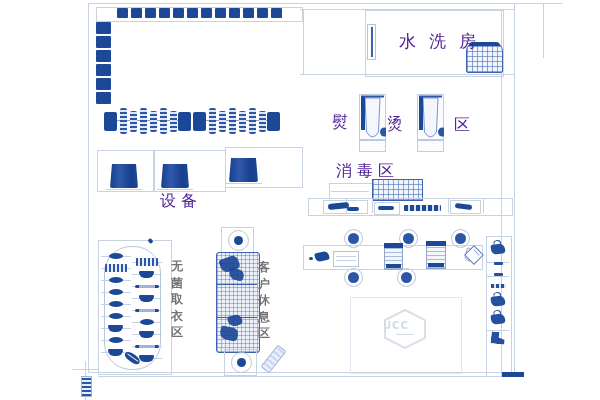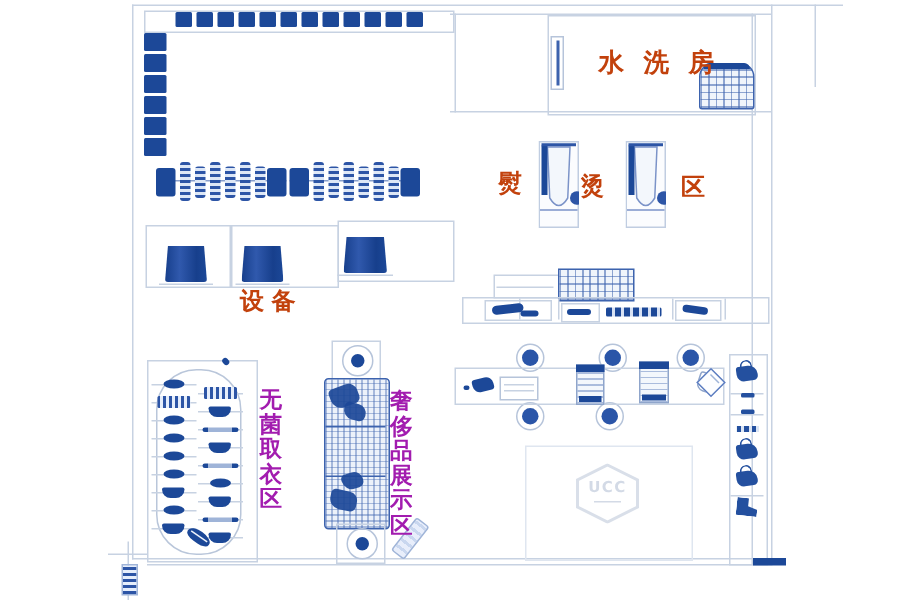--- a/index.html
+++ b/index.html
@@ -3,23 +3,23 @@
 <meta charset="utf-8">
 <style>
   html,body{margin:0;padding:0;background:#fff}
   .plan{position:relative;width:600px;height:400px;background:#fff;overflow:hidden;
         font-family:"DejaVu Sans","Liberation Sans",sans-serif}
   .abs{position:absolute}
   .ln{position:absolute;background:#c7d2e2}
   .lnm{position:absolute;background:#8aa0cc}
   .outline{position:absolute;border:1px solid #c7d2e2;background:transparent}
   .outlineb{position:absolute;border:1px solid #3d63ae;background:transparent}
-  .lbl{position:absolute;color:#c2410c;font-weight:bold;white-space:nowrap}
-  .vlbl{position:absolute;color:#a21caf;font-weight:bold;width:17px;line-height:16.5px;
-        word-break:break-all;text-align:right;font-size:15px}
+  .lbl{position:absolute;color:#4c1d95;font-weight:normal;white-space:nowrap}
+  .vlbl{position:absolute;color:#737373;font-weight:bold;width:17px;line-height:16.5px;
+        word-break:break-all;text-align:left;font-size:12px}
   .dbox{background:#1c4898;border-radius:1px}
   .row{display:flex;gap:3px;align-items:flex-start}
   .col{display:flex;flex-direction:column;gap:2px}
   #topBoxes .dbox{width:11px;height:10px}
   #leftBoxes .dbox{width:15px;height:12px}
   .railcap{position:absolute;width:13px;height:19px;background:#1c4898;border-radius:2px}
   .hangers{position:absolute;display:flex;gap:3px;align-items:center}
   .hanger{width:7px;height:26px;border-radius:2px;
           background:repeating-linear-gradient(0deg,#2d55a6 0 2px,#dde7f6 2px 4px)}
   .hanger:nth-child(even){height:21px}
@@ -78,21 +78,21 @@
   .ditem-bag{width:14px;height:10px;background:#24509f;border-radius:2px 6px 3px 5px;
         transform:rotate(-8deg);position:relative}
   .ditem-bag::after{content:"";position:absolute;left:3px;top:-4px;width:6px;height:5px;
         border:1.5px solid #24509f;border-bottom:none;border-radius:5px 5px 0 0}
   .ditem-tick{width:9px;height:3px;background:#24509f;border-radius:1px}
   .ditem-bar{width:15px;height:4px;background:repeating-linear-gradient(90deg,#24509f 0 3px,#dce6f5 3px 5px)}
   .ditem-boot{width:14px;height:12px;background:#24509f;transform:rotate(6deg);
         clip-path:polygon(0 0,55% 0,55% 45%,100% 60%,100% 100%,0 100%)}
   .dim{position:absolute;width:9px;height:19px;border:1px solid #9fb4d8;
         background:repeating-linear-gradient(0deg,#2d55a6 0 2px,#e6eefb 2px 4px)}
-  .logo-text{position:absolute;color:#d3dae6;font-weight:bold;text-align:center;letter-spacing:1px}
+  .logo-text{position:absolute;color:#d3dae6;font-weight:bold;text-align:left;letter-spacing:1px}
 </style>
 </head>
 <body>
 
 <div class="plan">
 
   <div class="ln" style="left:88px;top:3px;width:474px;height:1px"></div>
   <div class="ln" style="left:300px;top:9px;width:214px;height:1px"></div>
   <div class="ln" style="left:88px;top:3px;width:1px;height:370px"></div>
   <div class="ln" style="left:501px;top:9px;width:1px;height:367px"></div>
@@ -179,20 +179,21 @@
     <path d="M6 4 H21 L19.5 38 Q13.5 48 7.5 38 Z" fill="#f3f7fc" stroke="#7b93c8"></path>
     <rect x="2" y="3" width="4" height="33" fill="#1c4898"></rect>
     <rect x="2" y="1.5" width="23" height="2" fill="#2d55a6"></rect>
     <line x1="1" y1="46" x2="26" y2="46" stroke="#7b93c8"></line>
     <circle cx="25.5" cy="38" r="4.5" fill="#2d55a6"></circle>
   </svg>
   <div class="lbl" style="left:332px;top:112px;font-size:16px">熨</div>
   <div class="lbl" style="left:387px;top:114px;font-size:16px">烫</div>
   <div class="lbl" style="left:454px;top:115px;font-size:16px">区</div>
 
+  <div class="lbl" style="left:336px;top:161px;font-size:16px;letter-spacing:5px">消毒区</div>
   <div class="outline" style="left:329px;top:183px;width:42px;height:14px"></div>
   <div class="ln" style="left:331px;top:191px;width:38px;height:1px"></div>
   <div class="outlineb grid" style="left:372px;top:179px;width:49px;height:20px"></div>
 
   <div class="outline" style="left:308px;top:198px;width:203px;height:16px"></div>
   <div class="ln" style="left:346px;top:199px;width:1px;height:14px"></div>
   <div class="ln" style="left:372px;top:199px;width:1px;height:14px"></div>
   <div class="ln" style="left:448px;top:199px;width:1px;height:14px"></div>
   <div class="ln" style="left:483px;top:199px;width:1px;height:14px"></div>
   <div class="outline" style="left:323px;top:200px;width:43px;height:12px"></div>
@@ -251,21 +252,21 @@
   <div class="outlineb finegrid" style="left:216px;top:252px;width:42px;height:99px;border-radius:3px"></div>
   <div class="abs" style="left:217px;top:284px;width:40px;height:1px;background:#3d63ae"></div>
   <div class="abs" style="left:217px;top:317px;width:40px;height:1px;background:#3d63ae"></div>
   <div class="pillow" style="left:220px;top:257px;width:19px;height:14px;transform:rotate(-20deg)"></div>
   <div class="pillow" style="left:229px;top:269px;width:15px;height:11px;transform:rotate(15deg)"></div>
   <div class="pillow" style="left:228px;top:315px;width:14px;height:11px;transform:rotate(-18deg)"></div>
   <div class="pillow" style="left:220px;top:327px;width:18px;height:13px;transform:rotate(12deg)"></div>
   <div class="outline" style="left:224px;top:349px;width:31px;height:25px"></div>
   <div class="tcirc" style="left:231px;top:352px"></div>
   <div class="mag" style="left:268px;top:345px"></div>
-  <div class="vlbl" style="left:258px;top:259px">奢侈品展示区</div>
+  <div class="vlbl" style="left:258px;top:259px">客户休息区</div>
 
   <div class="outline" style="left:350px;top:297px;width:110px;height:75px;border-color:#dfe6f0"></div>
   <svg class="abs" style="left:383px;top:309px" width="44" height="40" viewBox="0 0 44 40">
     <polygon points="22,1 42,11 42,29 22,39 2,29 2,11" fill="none" stroke="#d9dfe9" stroke-width="2"></polygon>
   </svg>
   <div class="logo-text" style="left:383px;top:320px;width:44px;font-size:10px">UCC</div>
   <div class="abs" style="left:396px;top:334px;width:18px;height:1px;background:#d3dae6"></div>
 
   <div class="diamond" style="left:467px;top:248px"></div>
   <div class="outline" style="left:486px;top:236px;width:24px;height:139px"></div>

